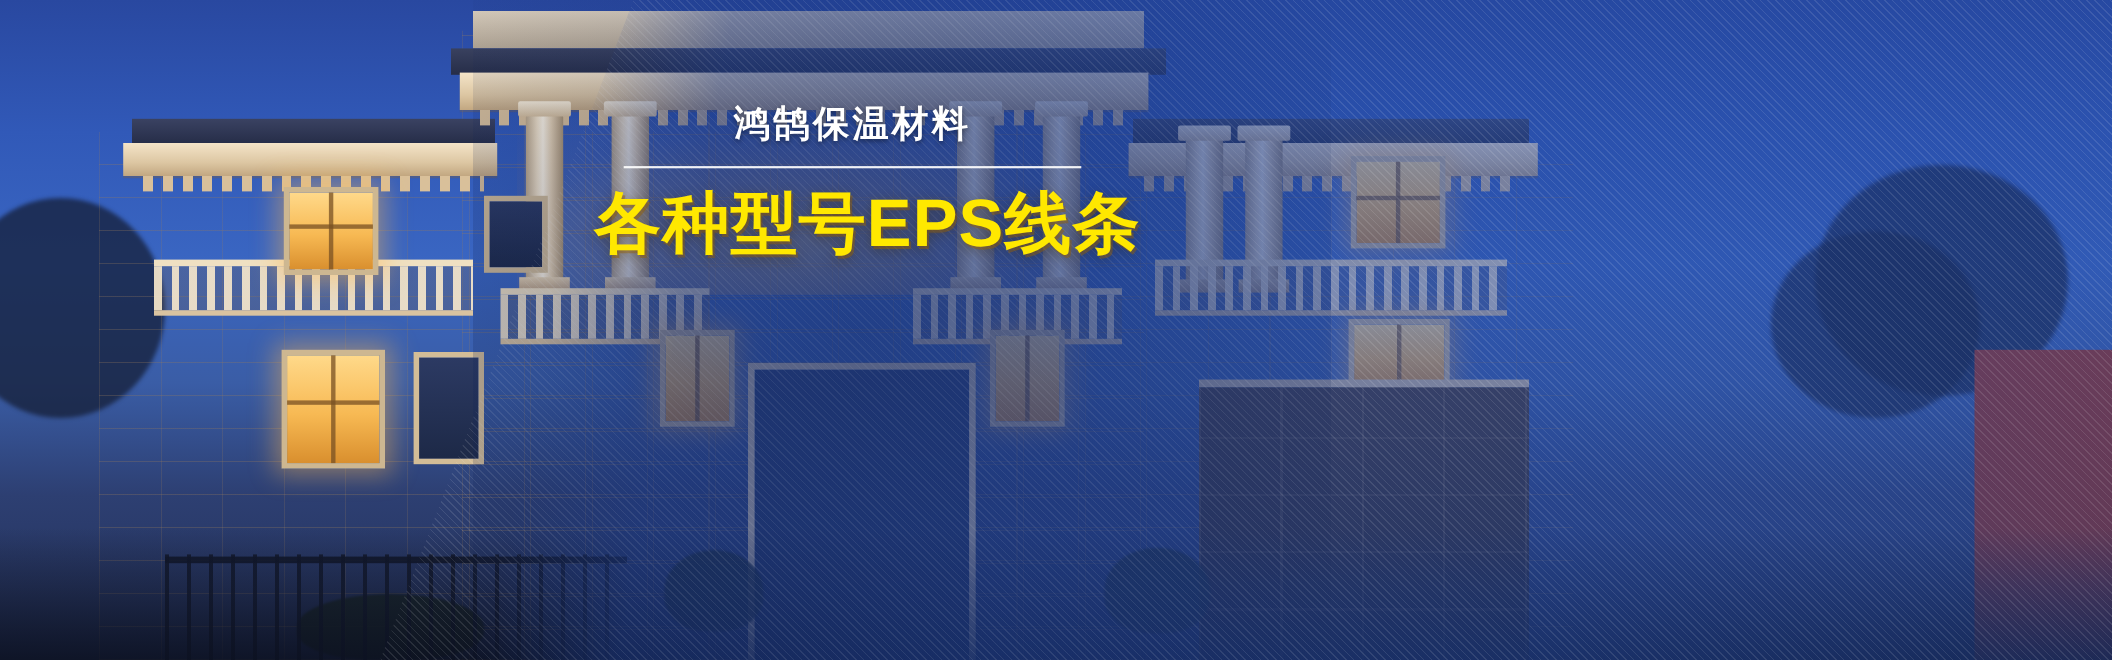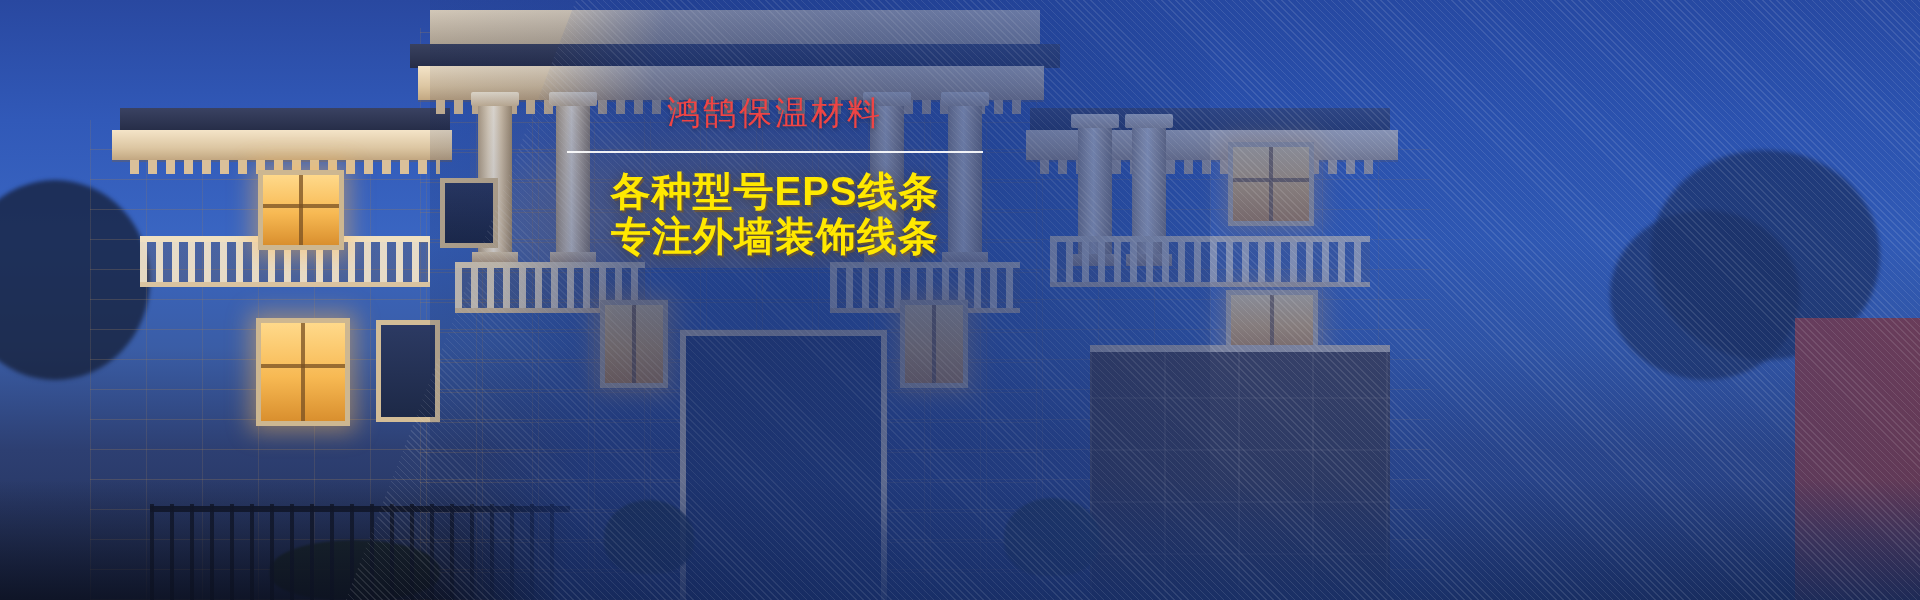--- a/index.html
+++ b/index.html
@@ -312,43 +312,43 @@
   
   .text-block {
     position: absolute;
     left: 540px;
     top: 96px;
     width: 470px;
     text-align: center;
   }
 
   .brand {
-    color: #ef4444;
+    color: #ffffff;
     font-size: 33px;
-    font-weight: 400;
+    font-weight: 700;
     letter-spacing: 3px;
     line-height: 1;
     text-shadow: 0 1px 5px rgba(0,0,0,.45);
   }
 
   .rule {
     width: 416px;
     height: 2px;
     background: rgba(255,255,255,.92);
     margin: 22px auto 0 auto;
   }
 
   .headline {
     margin-top: 16px;
     line-height: 1.12;
   }
   .headline .hl {
     display: block;
     color: #ffe800;
-    font-size: 40px;
+    font-size: 61px;
     font-weight: bold;
     letter-spacing: 1px;
     white-space: nowrap;
     text-shadow:
        2px 2px 0 rgba(150,95,0,.45),
        0 3px 12px rgba(60,40,0,.45);
   }
 
   .tagline {
     margin-top: 26px;
@@ -442,18 +442,17 @@
   <div class="text-scrim"></div>
 
   <div class="text-block">
 
     <div class="brand">鸿鹄保温材料</div>
 
     <div class="rule"></div>
 
     <div class="headline">
       <span class="hl">各种型号EPS线条</span>
-      <span class="hl">专注外墙装饰线条</span>
     </div>
 
   </div>
 
 </div>
 
 </body></html>

